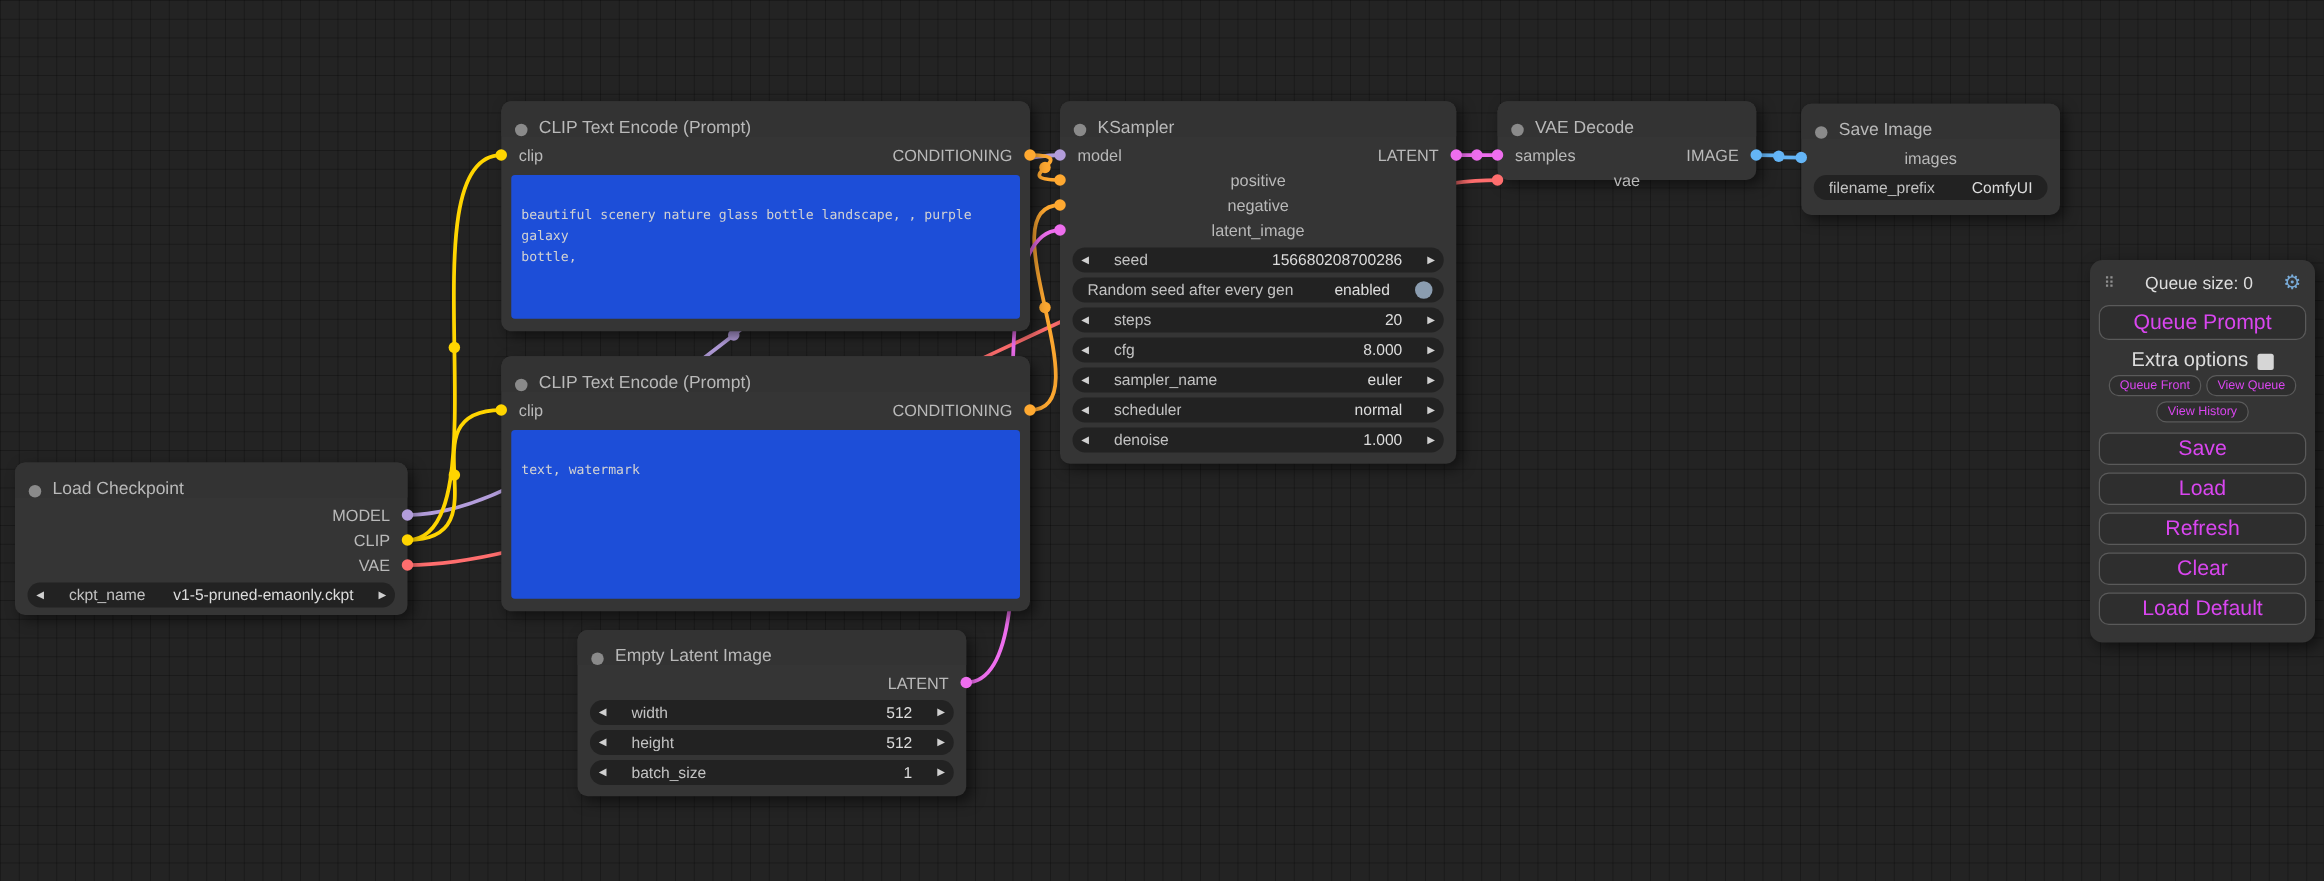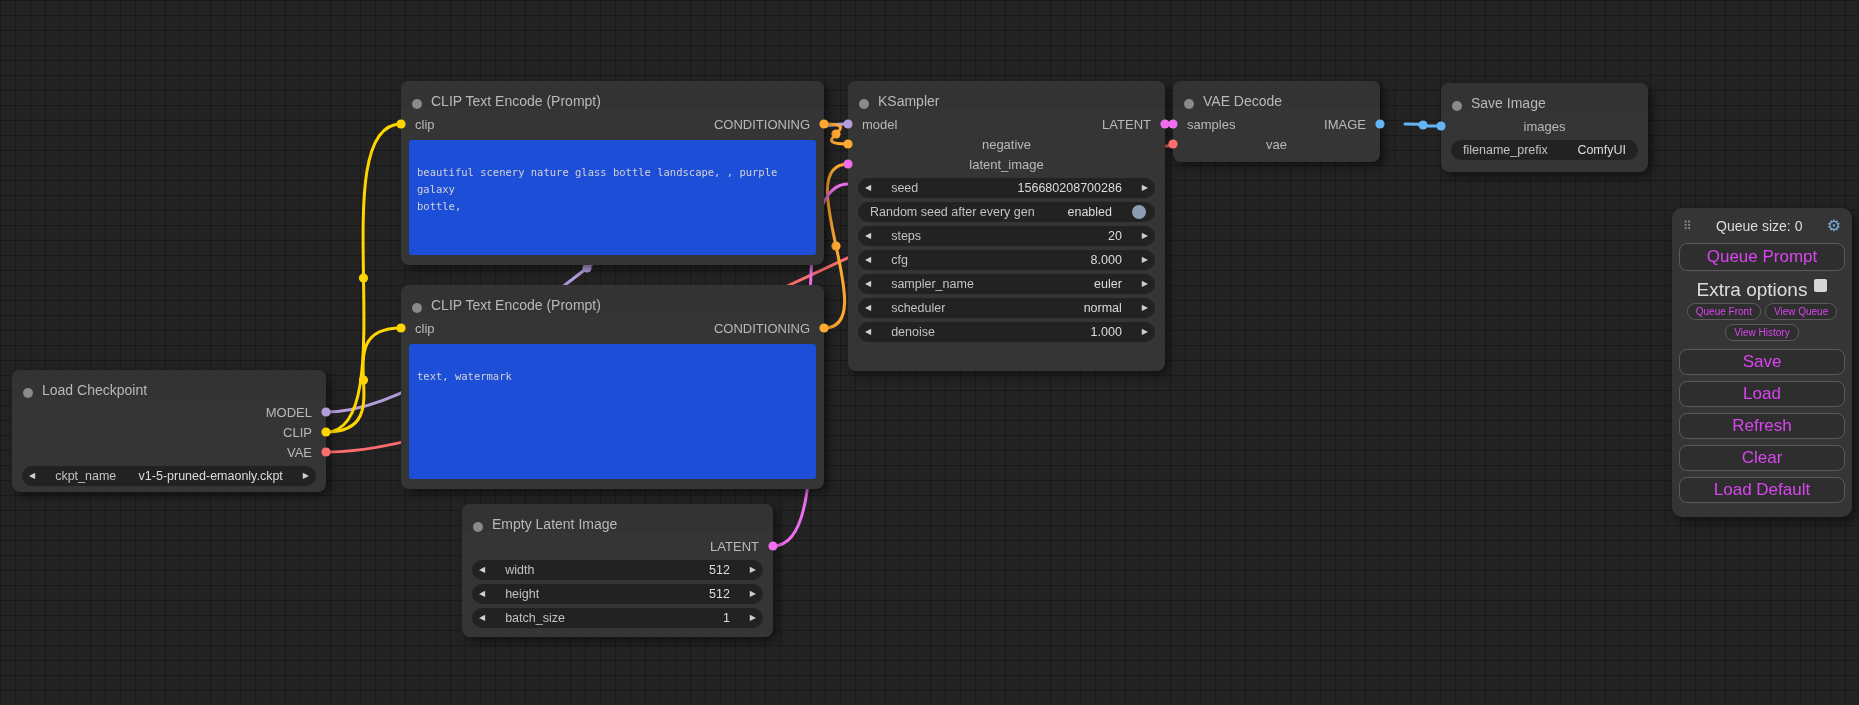--- a/index.html
+++ b/index.html
@@ -45,21 +45,21 @@
   .menu-header{width:100%;display:flex;align-items:center;justify-content:space-between;
     padding:0 5px 6px;font-size:14px}
   .drag-handle{color:#8f8f8f;font-size:12px;cursor:grab}
   .gear{color:#79abd8;font-size:16px;cursor:pointer}
   .btn{background:#2e2e2e;border:1px solid #5a5a5a;border-radius:8px;color:#d946ef;
     font-family:"Liberation Sans",sans-serif;cursor:pointer}
   .btn.big{width:166px;height:26px;font-size:17px;margin-top:6px}
   .btn.queue{height:28px;margin-top:2px}
   .btn.small{font-size:10px;padding:2px 8px;margin:2px;border-radius:8px}
   .gap-top{margin-top:16px}
-  .extra-row{display:flex;gap:7px;margin-top:8px;font-size:19px}
+  .extra-row{display:flex;align-items:center;gap:7px;margin-top:8px;font-size:16px}
   .checkbox{width:13px;height:13px;background:#d6d6d6;border-radius:2px;cursor:pointer}
   .small-row{display:flex;justify-content:flex-start}
 </style>
 </head>
 <body>
 
 <div class="canvas">
 
   <svg class="links" width="1859" height="705" viewBox="0 0 1859 705">
     <path class="link" d="M 326 412 C 476 412, 698 124, 848 124" stroke="#B39DDB"></path>
@@ -190,20 +190,26 @@
       <span class="slot-label">model</span>
       <span class="slot-label">LATENT</span>
       <svg class="port in" width="12" height="12">
           <circle cx="6" cy="6" r="4.6" fill="#B39DDB"></circle>
         </svg>
       <svg class="port out" width="12" height="12">
           <circle cx="6" cy="6" r="4.6" fill="#EE6EEE"></circle>
         </svg>
     </div>
     <div class="slot-row in-only">
+      <span class="slot-label">positive</span>
+      <svg class="port in" width="12" height="12">
+          <circle cx="6" cy="6" r="4.6" fill="#FFA931"></circle>
+        </svg>
+    </div>
+    <div class="slot-row in-only">
       <span class="slot-label">negative</span>
       <svg class="port in" width="12" height="12">
           <circle cx="6" cy="6" r="4.6" fill="#FFA931"></circle>
         </svg>
     </div>
     <div class="slot-row in-only">
       <span class="slot-label">latent_image</span>
       <svg class="port in" width="12" height="12">
           <circle cx="6" cy="6" r="4.6" fill="#EE6EEE"></circle>
         </svg>
@@ -244,21 +250,21 @@
       <span class="arrow">▶</span>
     </div>
     <div class="widget">
       <span class="arrow">◀</span>
       <span class="w-label">denoise</span>
       <span class="w-value">1.000</span>
       <span class="arrow">▶</span>
     </div>
   </div>
 
-  <div class="node" style="left:1173px;top:81px;width:207px;height:81px">
+  <div class="node" style="left:1198px;top:81px;width:207px;height:63px">
     <div class="node-title">
       <span class="collapse-dot"></span>
       <span>VAE Decode</span>
     </div>
     <div class="slot-row mt5">
       <span class="slot-label">samples</span>
       <span class="slot-label">IMAGE</span>
       <svg class="port in" width="12" height="12">
           <circle cx="6" cy="6" r="4.6" fill="#EE6EEE"></circle>
         </svg>

